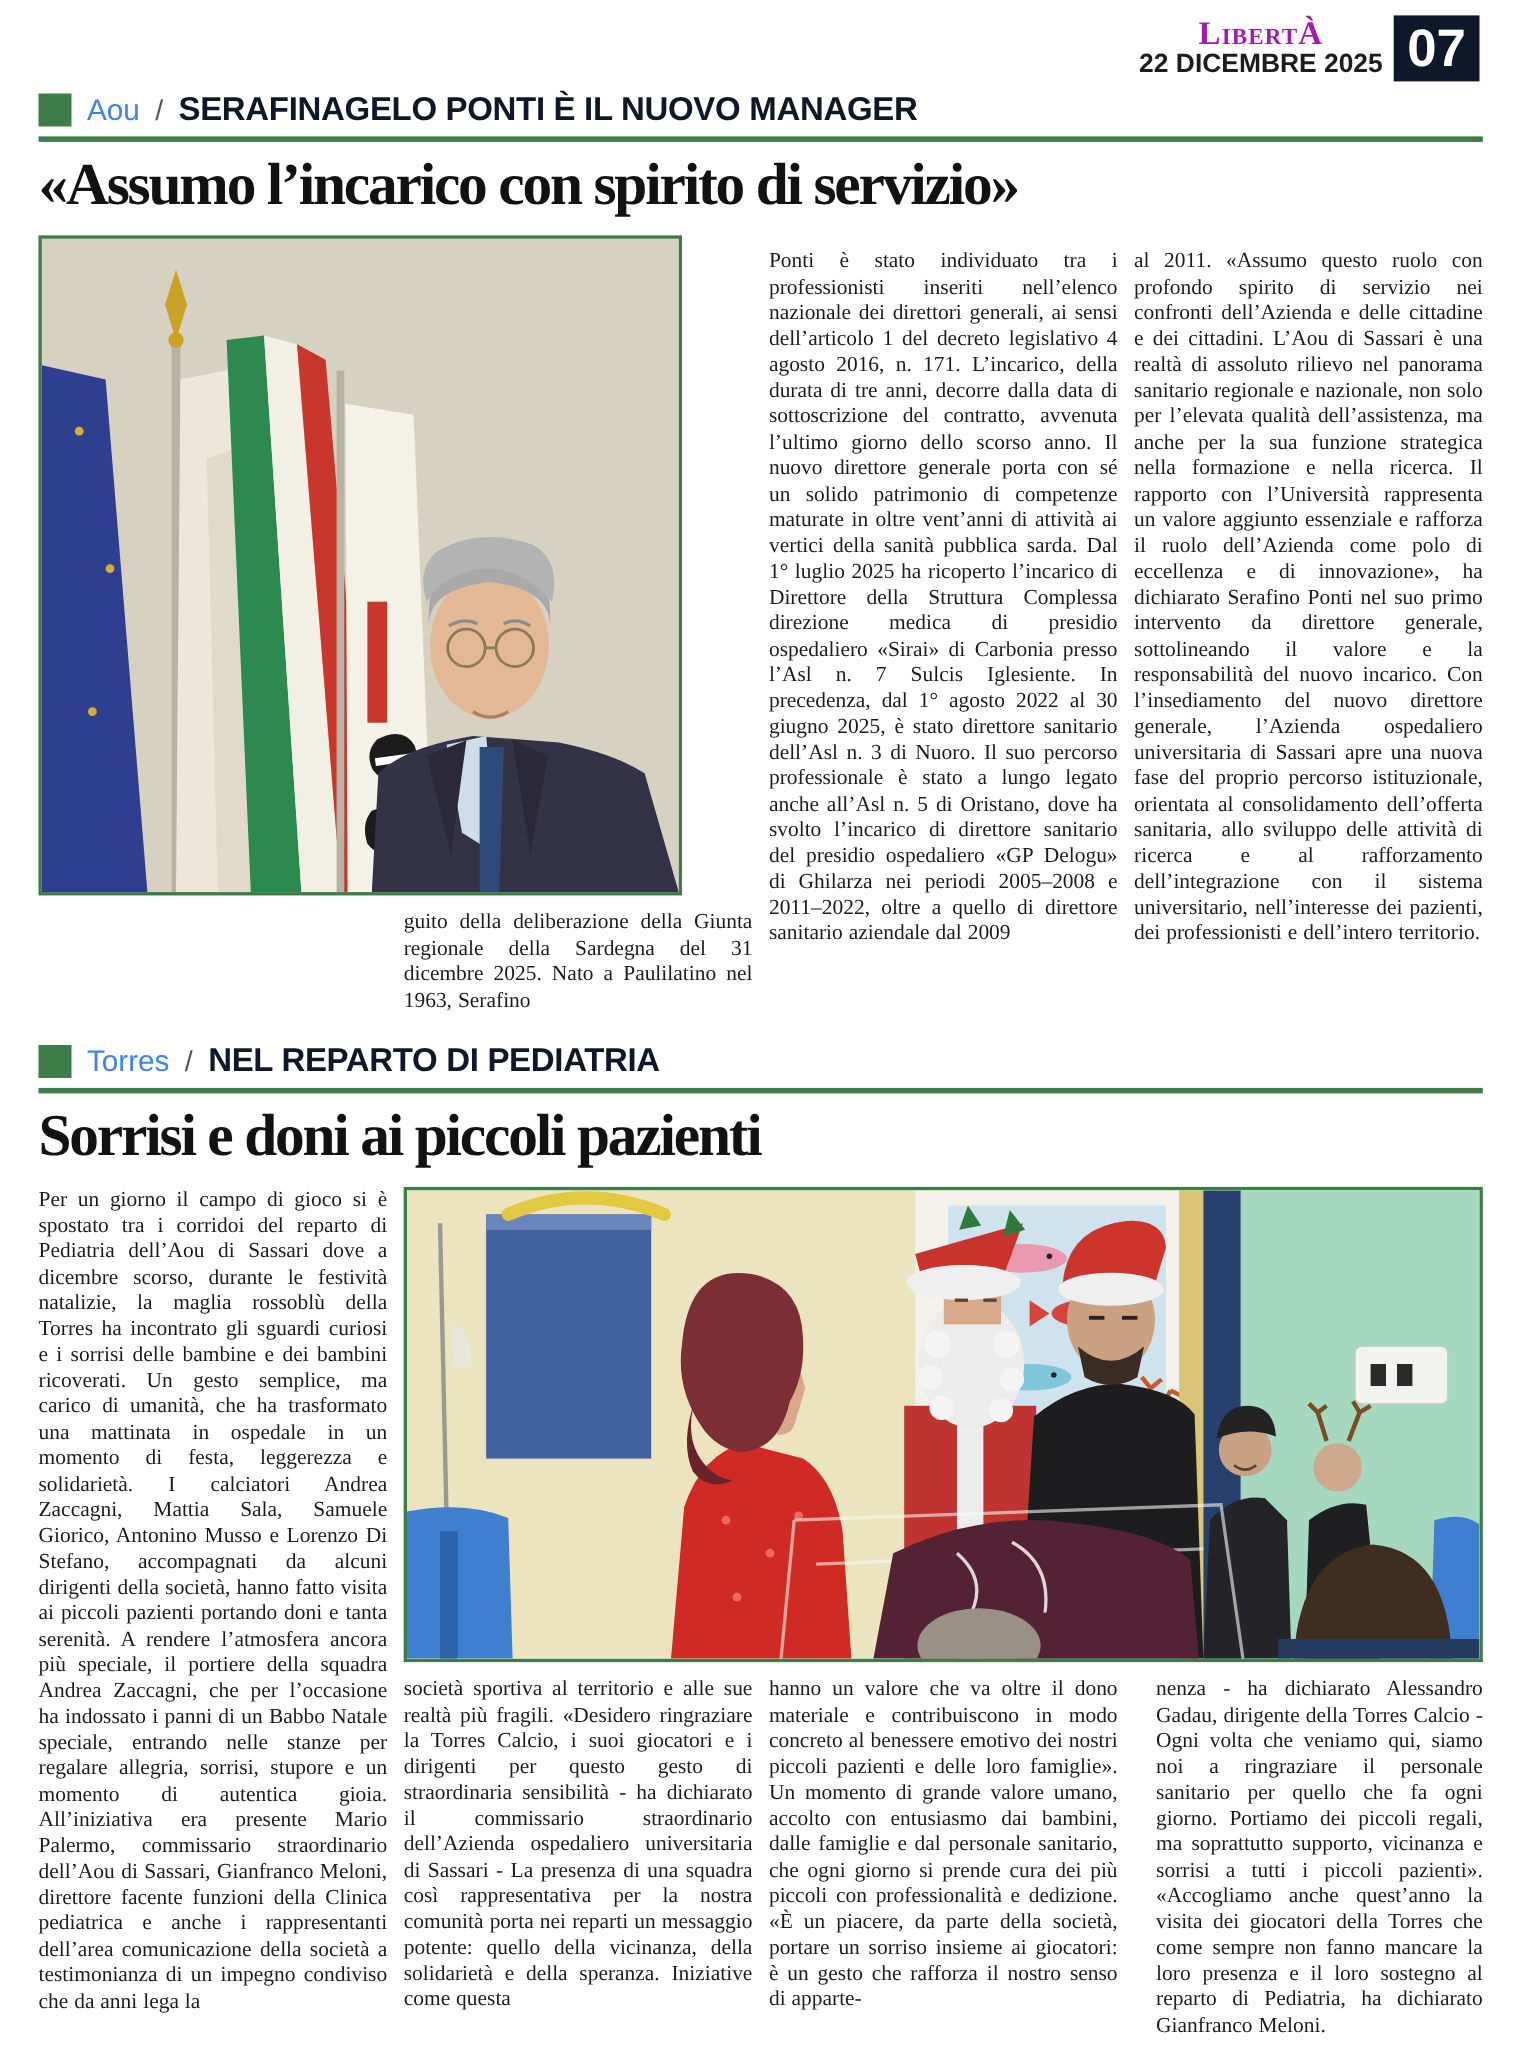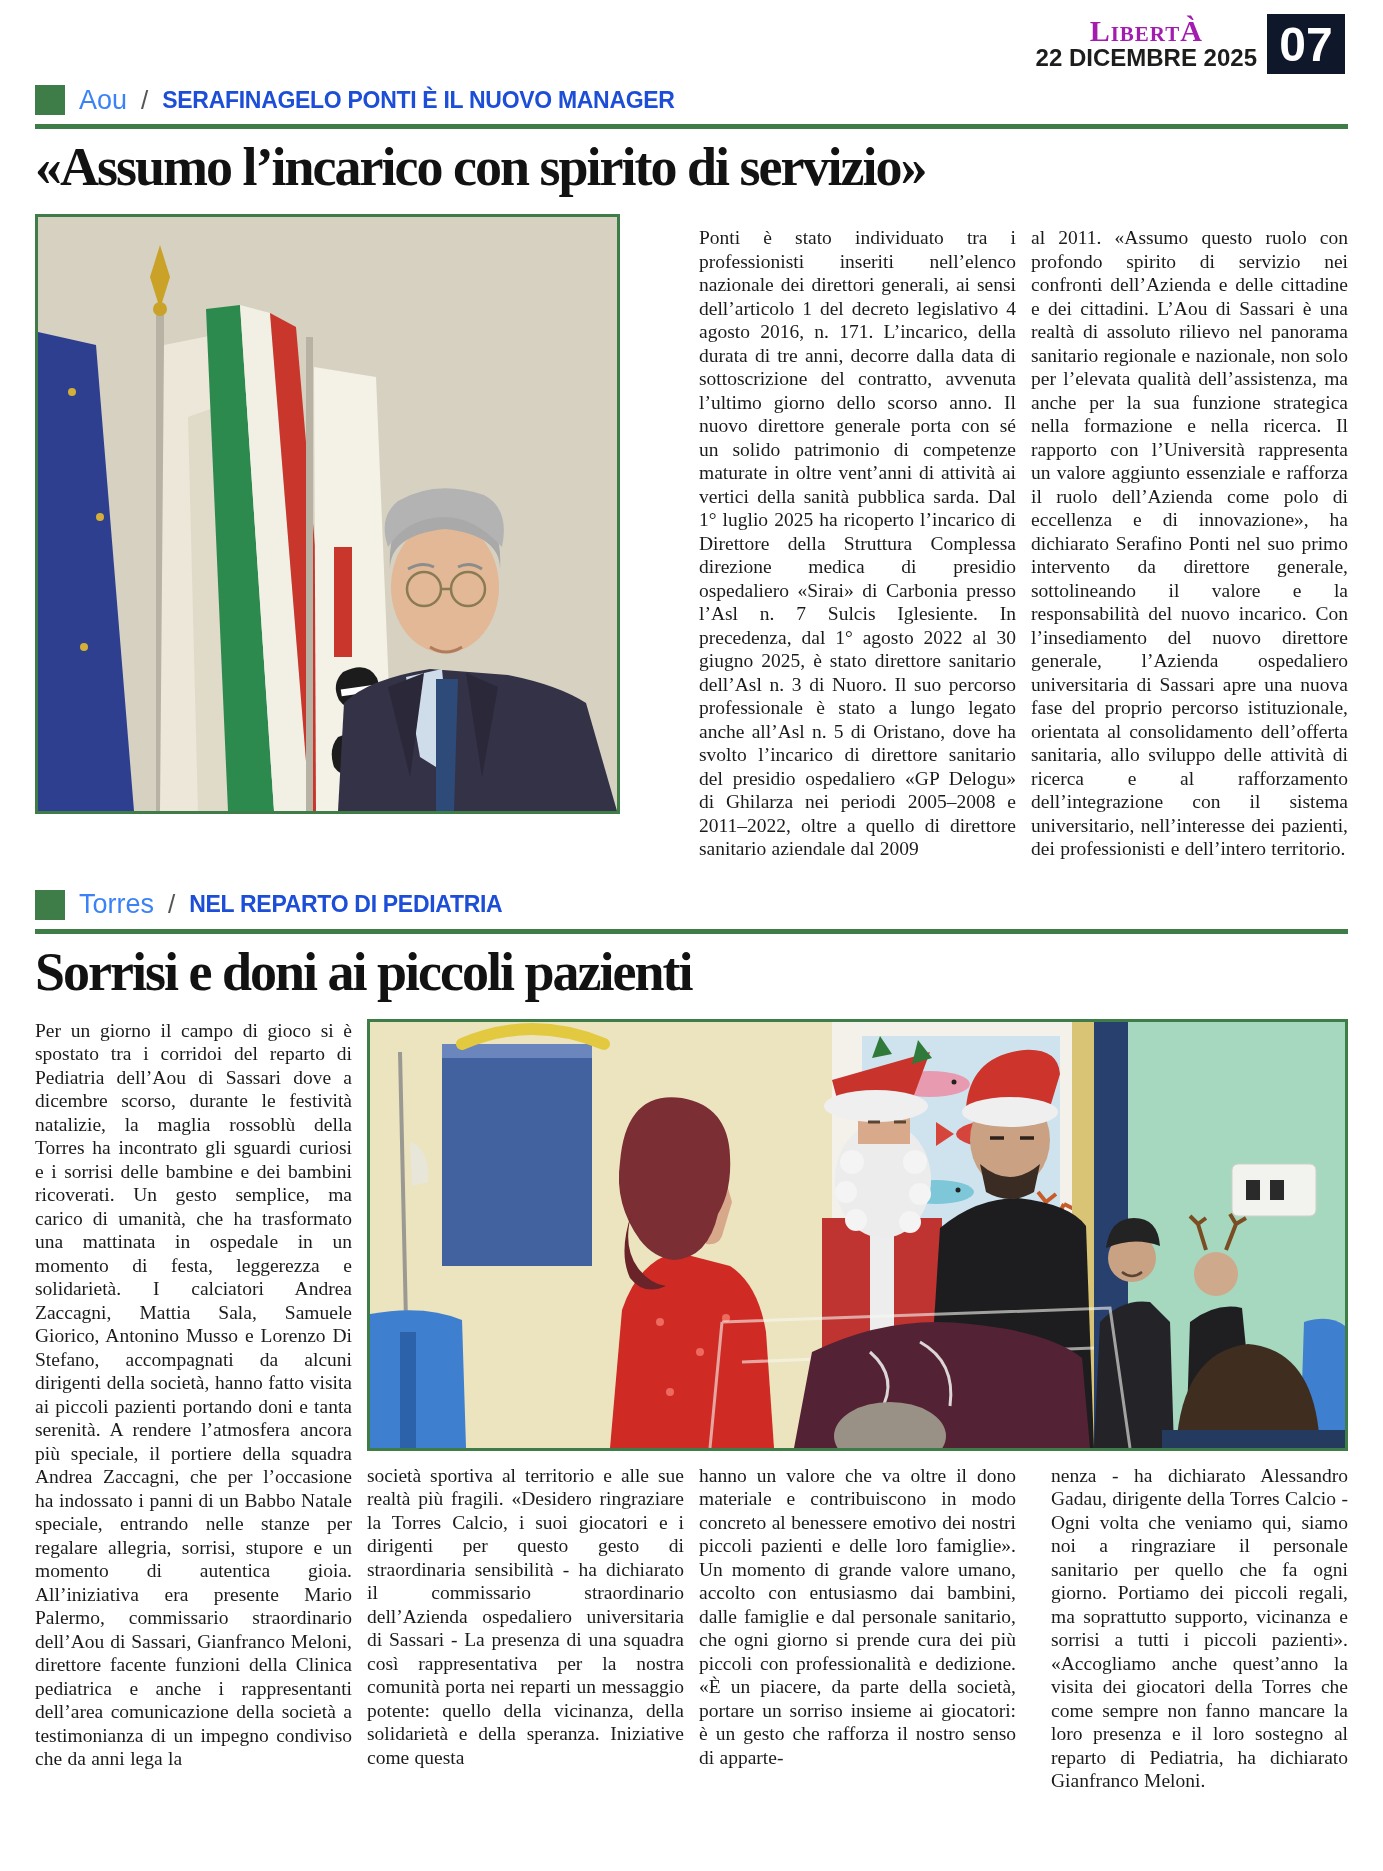--- a/index.html
+++ b/index.html
@@ -13,21 +13,21 @@
   .mast-text{text-align:right;padding-top:4px;}
   .brand{font-weight:700;font-size:30px;font-variant:small-caps;letter-spacing:1px;line-height:26px;color:#a21caf;text-align:center;}
   .mdate{font-family:"Liberation Sans",sans-serif;font-weight:700;font-size:24px;line-height:28px;color:#1d1d1b;}
   .pagebox{width:78px;height:60px;background:#0f172a;color:#fff;display:flex;align-items:center;justify-content:center;
     font-family:"Liberation Sans",sans-serif;font-weight:700;font-size:48px;}
   
   .section-head{display:flex;align-items:center;gap:14px;height:36px;}
   .sq{width:30px;height:30px;background:#3e7d47;flex:0 0 auto;}
   .slabel{font-family:"Liberation Sans",sans-serif;font-size:27px;color:#3b82f6;}
   .slash{font-family:"Liberation Sans",sans-serif;font-size:26px;color:#555;}
-  .kicker{font-family:"Liberation Sans",sans-serif;font-weight:700;font-size:23px;letter-spacing:-.3px;color:#1d4ed8;}
+  .kicker{font-family:"Liberation Sans",sans-serif;font-weight:700;font-size:30px;letter-spacing:-.3px;color:#0f172a;}
   .rule{height:5px;background:#3e7d47;margin-top:6px;}
   .headline{font-family:Liberation Serif, serif;font-weight:700;color:#121212;
     font-size:54px;letter-spacing:-2px;line-height:58px;margin:9px 0 18px;}
   
   .cols4{display:grid;grid-template-columns:repeat(4,1fr);column-gap:15px;}
   .body-text{font-size:19.5px;line-height:23.5px;text-align:justify;word-spacing:.5px;}
   .a1{grid-template-rows:600px auto;}
   .photo-frame{border:3px solid #3e7d47;box-sizing:border-box;overflow:hidden;background:#ddd;}
   .photo1{grid-column:1/3;grid-row:1;width:585px;height:600px;}
   .a1 .cap1{grid-column:1;grid-row:2;margin-top:13px;}
@@ -105,20 +105,21 @@
           <path d="M352,352 Q348,286 407,278 Q466,286 462,352 Q462,318 407,312 Q352,318 352,352 Z" fill="#a9a9a9"></path>
           <path d="M350,330 Q340,300 360,284 Q398,262 446,278 Q472,292 464,330 Q436,300 407,300 Q370,300 350,330 Z" fill="#b3b3b3"></path>
           <circle cx="386" cy="372" r="17" fill="none" stroke="#8a7b55" stroke-width="2.5"></circle>
           <circle cx="430" cy="372" r="17" fill="none" stroke="#8a7b55" stroke-width="2.5"></circle>
           <line x1="403" y1="372" x2="413" y2="372" stroke="#8a7b55" stroke-width="2.5"></line>
           <path d="M370,352 q14,-8 26,-2" stroke="#8c8c8c" stroke-width="3" fill="none"></path>
           <path d="M420,350 q12,-6 24,2" stroke="#8c8c8c" stroke-width="3" fill="none"></path>
           <path d="M392,430 q16,10 32,0" stroke="#b07c5c" stroke-width="3" fill="none"></path>
         </svg>
       </div>
+      <div class="body-text cap2">guito della deliberazione della Giunta regionale della Sardegna del 31 dicembre 2025. Nato a Paulilatino nel 1963, Serafino</div>
       <div class="body-text t3">Ponti è stato individuato tra i professionisti inseriti nell’elenco nazionale dei direttori generali, ai sensi dell’articolo 1 del decreto legislativo 4 agosto 2016, n. 171. L’incarico, della durata di tre anni, decorre dalla data di sottoscrizione del contratto, avvenuta l’ultimo giorno dello scorso anno. Il nuovo direttore generale porta con sé un solido patrimonio di competenze maturate in oltre vent’anni di attività ai vertici della sanità pubblica sarda. Dal 1° luglio 2025 ha ricoperto l’incarico di Direttore della Struttura Complessa direzione medica di presidio ospedaliero «Sirai» di Carbonia presso l’Asl n. 7 Sulcis Iglesiente. In precedenza, dal 1° agosto 2022 al 30 giugno 2025, è stato direttore sanitario dell’Asl n. 3 di Nuoro. Il suo percorso professionale è stato a lungo legato anche all’Asl n. 5 di Oristano, dove ha svolto l’incarico di direttore sanitario del presidio ospedaliero «GP Delogu» di Ghilarza nei periodi 2005–2008 e 2011–2022, oltre a quello di direttore sanitario aziendale dal 2009</div>
       <div class="body-text t4">al 2011. «Assumo questo ruolo con profondo spirito di servizio nei confronti dell’Azienda e delle cittadine e dei cittadini. L’Aou di Sassari è una realtà di assoluto rilievo nel panorama sanitario regionale e nazionale, non solo per l’elevata qualità dell’assistenza, ma anche per la sua funzione strategica nella formazione e nella ricerca. Il rapporto con l’Università rappresenta un valore aggiunto essenziale e rafforza il ruolo dell’Azienda come polo di eccellenza e di innovazione», ha dichiarato Serafino Ponti nel suo primo intervento da direttore generale, sottolineando il valore e la responsabilità del nuovo incarico. Con l’insediamento del nuovo direttore generale, l’Azienda ospedaliero universitaria di Sassari apre una nuova fase del proprio percorso istituzionale, orientata al consolidamento dell’offerta sanitaria, allo sviluppo delle attività di ricerca e al rafforzamento dell’integrazione con il sistema universitario, nell’interesse dei pazienti, dei professionisti e dell’intero territorio.</div>
     </div>
   </div>
 
   <div class="sect2">
     <div class="section-head">
       <div class="sq"></div>
       <span class="slabel">Torres</span>
       <span class="slash">/</span>

